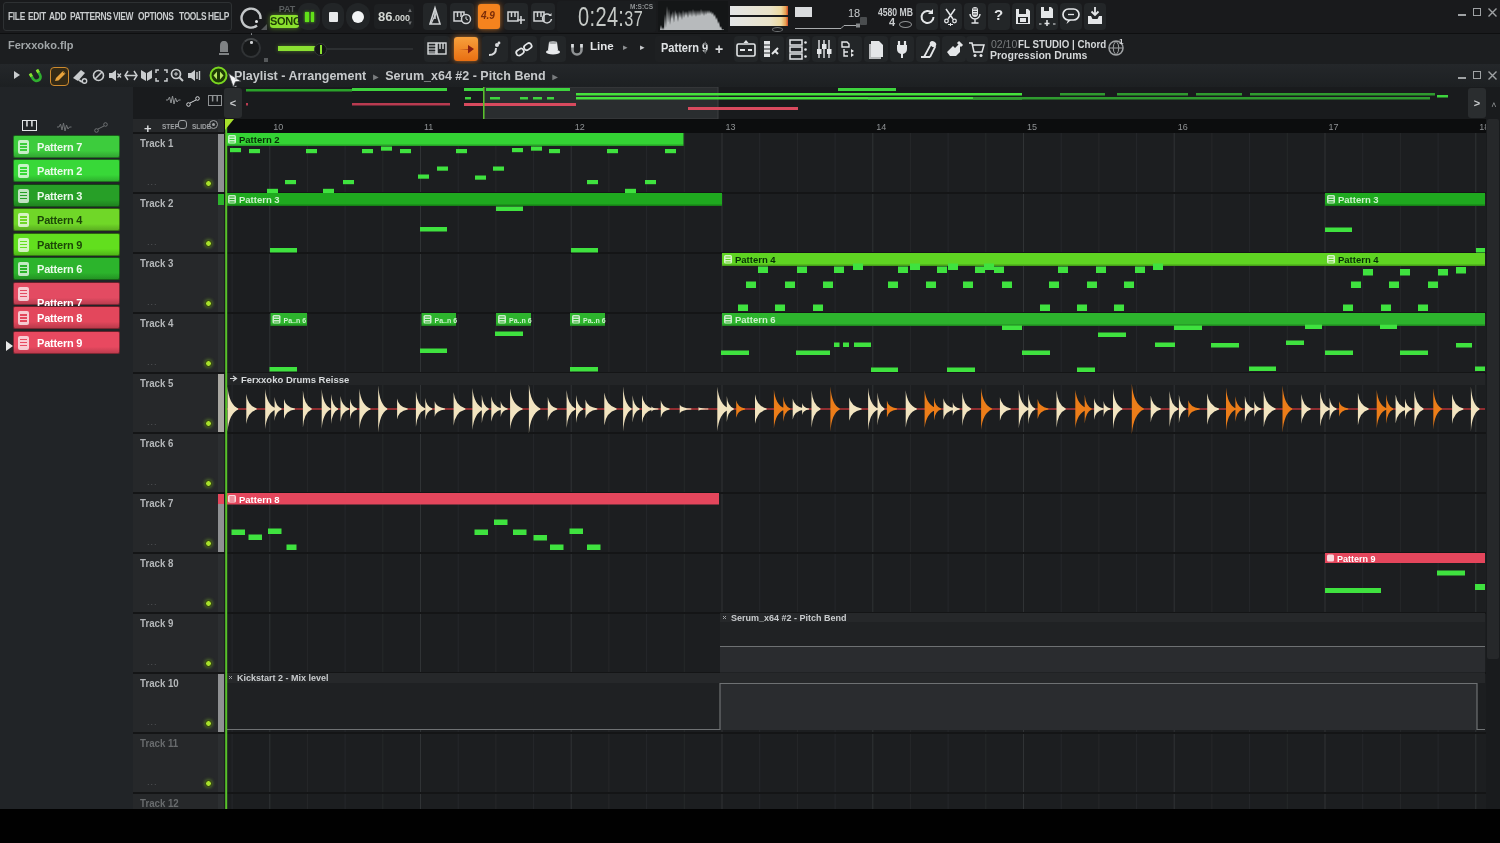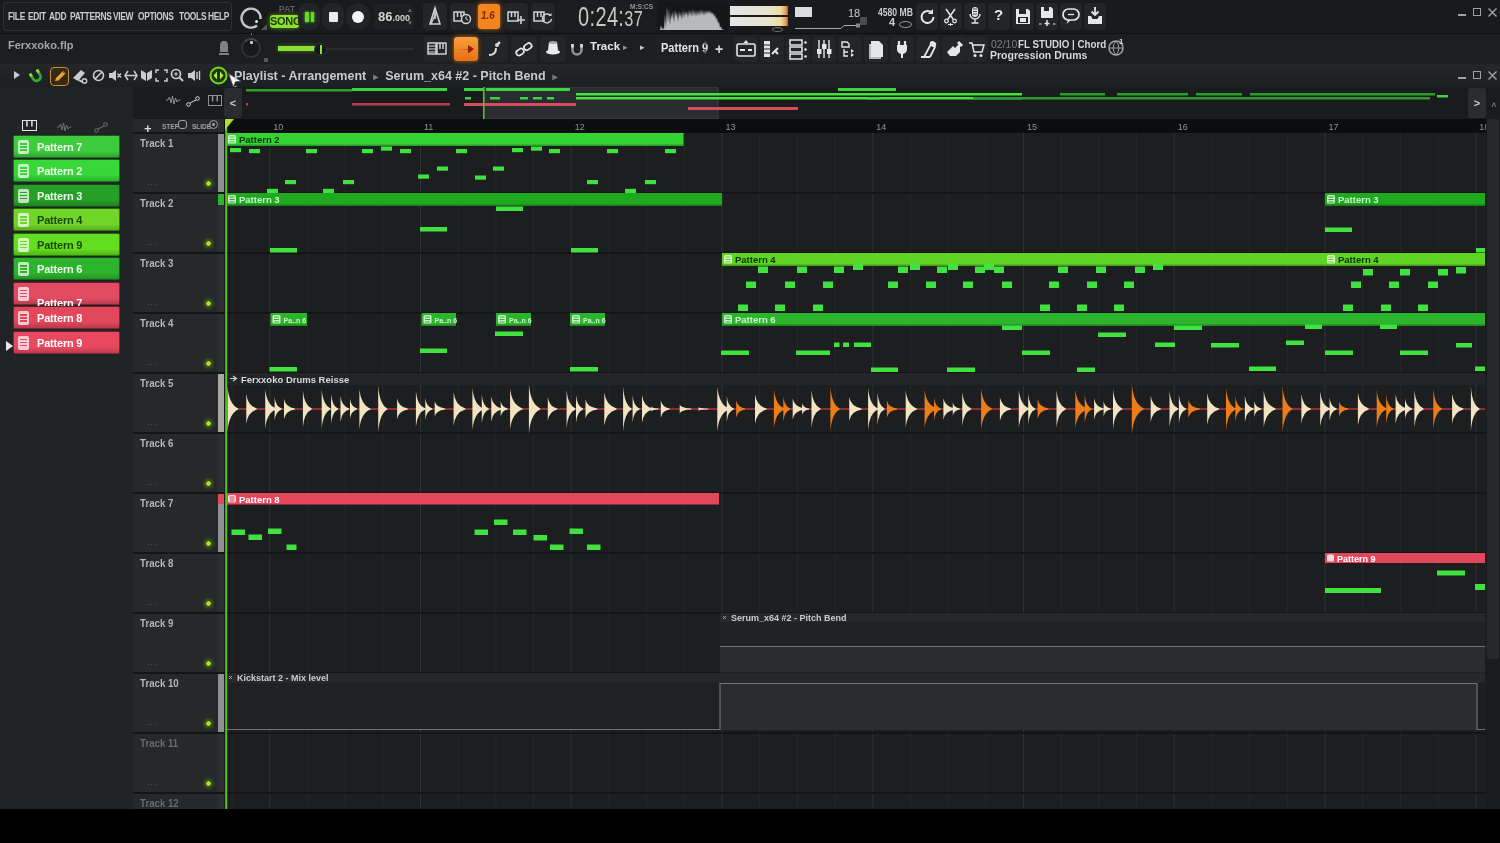--- a/index.html
+++ b/index.html
@@ -52,21 +52,21 @@
         <path d="M8 21l4.5-10" stroke="#cfd2d4" stroke-width="1.2"></path>
       </svg></div>
 <div class="abs" style="left:450px;top:3px;width:24px;height:27px;background:#232628;border-radius:4px;"><svg width="24" height="27" viewBox="0 0 24 27">
         <rect x="4" y="9" width="10" height="9" fill="none" stroke="#cfd2d4" stroke-width="1.5"></rect>
         <path d="M7.5 9v5 M11 9v5" stroke="#cfd2d4" stroke-width="1.5"></path>
         <circle cx="16" cy="16" r="4.5" fill="#232628" stroke="#cfd2d4" stroke-width="1.5"></circle>
         <path d="M16 13.5V16l2 1" stroke="#cfd2d4" fill="none"></path>
       </svg></div>
 <div class="abs" style="left:477px;top:3px;width:24px;height:27px;background:#232628;border-radius:4px;">
       <div style="position:absolute;left:1px;top:1px;right:1px;bottom:1px;background:#f5831e;border-radius:3px;box-shadow:0 0 6px rgba(245,130,30,0.7)"></div>
-      <span style="position:absolute;left:4px;top:7px;font-size:10px;font-weight:bold;color:#7a2c08;font-style:italic">1.6</span>
+      <span style="position:absolute;left:4px;top:7px;font-size:10px;font-weight:bold;color:#7a2c08;font-style:italic">4.9</span>
     </div>
 <div class="abs" style="left:504px;top:3px;width:24px;height:27px;background:#232628;border-radius:4px;"><svg width="24" height="27" viewBox="0 0 24 27">
         <rect x="4" y="9" width="10" height="9" fill="none" stroke="#cfd2d4" stroke-width="1.5"></rect>
         <path d="M7.5 9v5 M11 9v5" stroke="#cfd2d4" stroke-width="1.5"></path>
         <path d="M17 13v8 M13 17h8" stroke="#cfd2d4" stroke-width="1.6"></path>
       </svg></div>
 <div class="abs" style="left:531px;top:3px;width:24px;height:27px;background:#232628;border-radius:4px;"><svg width="24" height="27" viewBox="0 0 24 27">
         <rect x="3" y="9" width="10" height="9" fill="none" stroke="#cfd2d4" stroke-width="1.5"></rect>
         <path d="M6.5 9v5 M10 9v5" stroke="#cfd2d4" stroke-width="1.5"></path>
         <path d="M19 12a4.5 4.5 0 1 0 1.5 4" fill="none" stroke="#cfd2d4" stroke-width="1.5"></path>
@@ -195,21 +195,21 @@
       </svg></div>
 <div class="abs" style="left:540px;top:36px;width:26px;height:26px;background:#232628;border-radius:4px;"><svg width="26" height="26" viewBox="0 0 26 26">
         <path d="M9 6h8l1 8H8z" fill="#e8eaec"></path>
         <ellipse cx="13" cy="16" rx="7" ry="2.5" fill="#e8eaec"></ellipse>
         <ellipse cx="13" cy="6.5" rx="4" ry="1.5" fill="#a8abad"></ellipse>
       </svg></div>
 <svg class="abs" style="left:570px;top:43px" width="14" height="13">
       <path d="M2.5 1v6a4.5 4.5 0 0 0 9 0V1" fill="none" stroke="#8f9294" stroke-width="2.6"></path>
       <path d="M2.5 1v3.5m9-3.5v3.5" stroke="#d8dadc" stroke-width="2.6"></path>
     </svg>
-<div class="abs" style="left:590px;top:40px;font-size:11.5px;font-weight:bold;color:#e4e6e8">Track</div>
+<div class="abs" style="left:590px;top:40px;font-size:11.5px;font-weight:bold;color:#e4e6e8">Line</div>
 <div class="abs" style="left:623px;top:42px;color:#8f9294;font-size:9px">▸</div>
 <div class="abs" style="left:640px;top:42px;color:#c9ccce;font-size:9px">▸</div>
 <div class="abs" style="left:655px;top:36px;width:46px;height:26px;background:#1e2022;border-radius:3px"></div>
 <div class="abs" style="left:661px;top:41px;font-size:12px;font-weight:bold;color:#dfe2e4;transform:scaleX(0.92);transform-origin:left">Pattern 9</div>
 <div class="abs" style="left:702px;top:38px;color:#6f7274;font-size:6.5px;line-height:9px">▲<br>▼</div>
 <div class="abs" style="left:715px;top:41px;font-size:14px;font-weight:bold;color:#d8dadc">+</div>
 
 <div class="abs" style="left:734px;top:36px;width:24px;height:26px;background:#232628;border-radius:4px;"><svg width="24" height="26" viewBox="0 0 24 26">
         <rect x="3" y="8" width="18" height="12" rx="1.5" fill="none" stroke="#e4e6e8" stroke-width="1.6"></rect>
         <path d="M6 14h5m3 0h4" stroke="#e4e6e8" stroke-width="2"></path>

